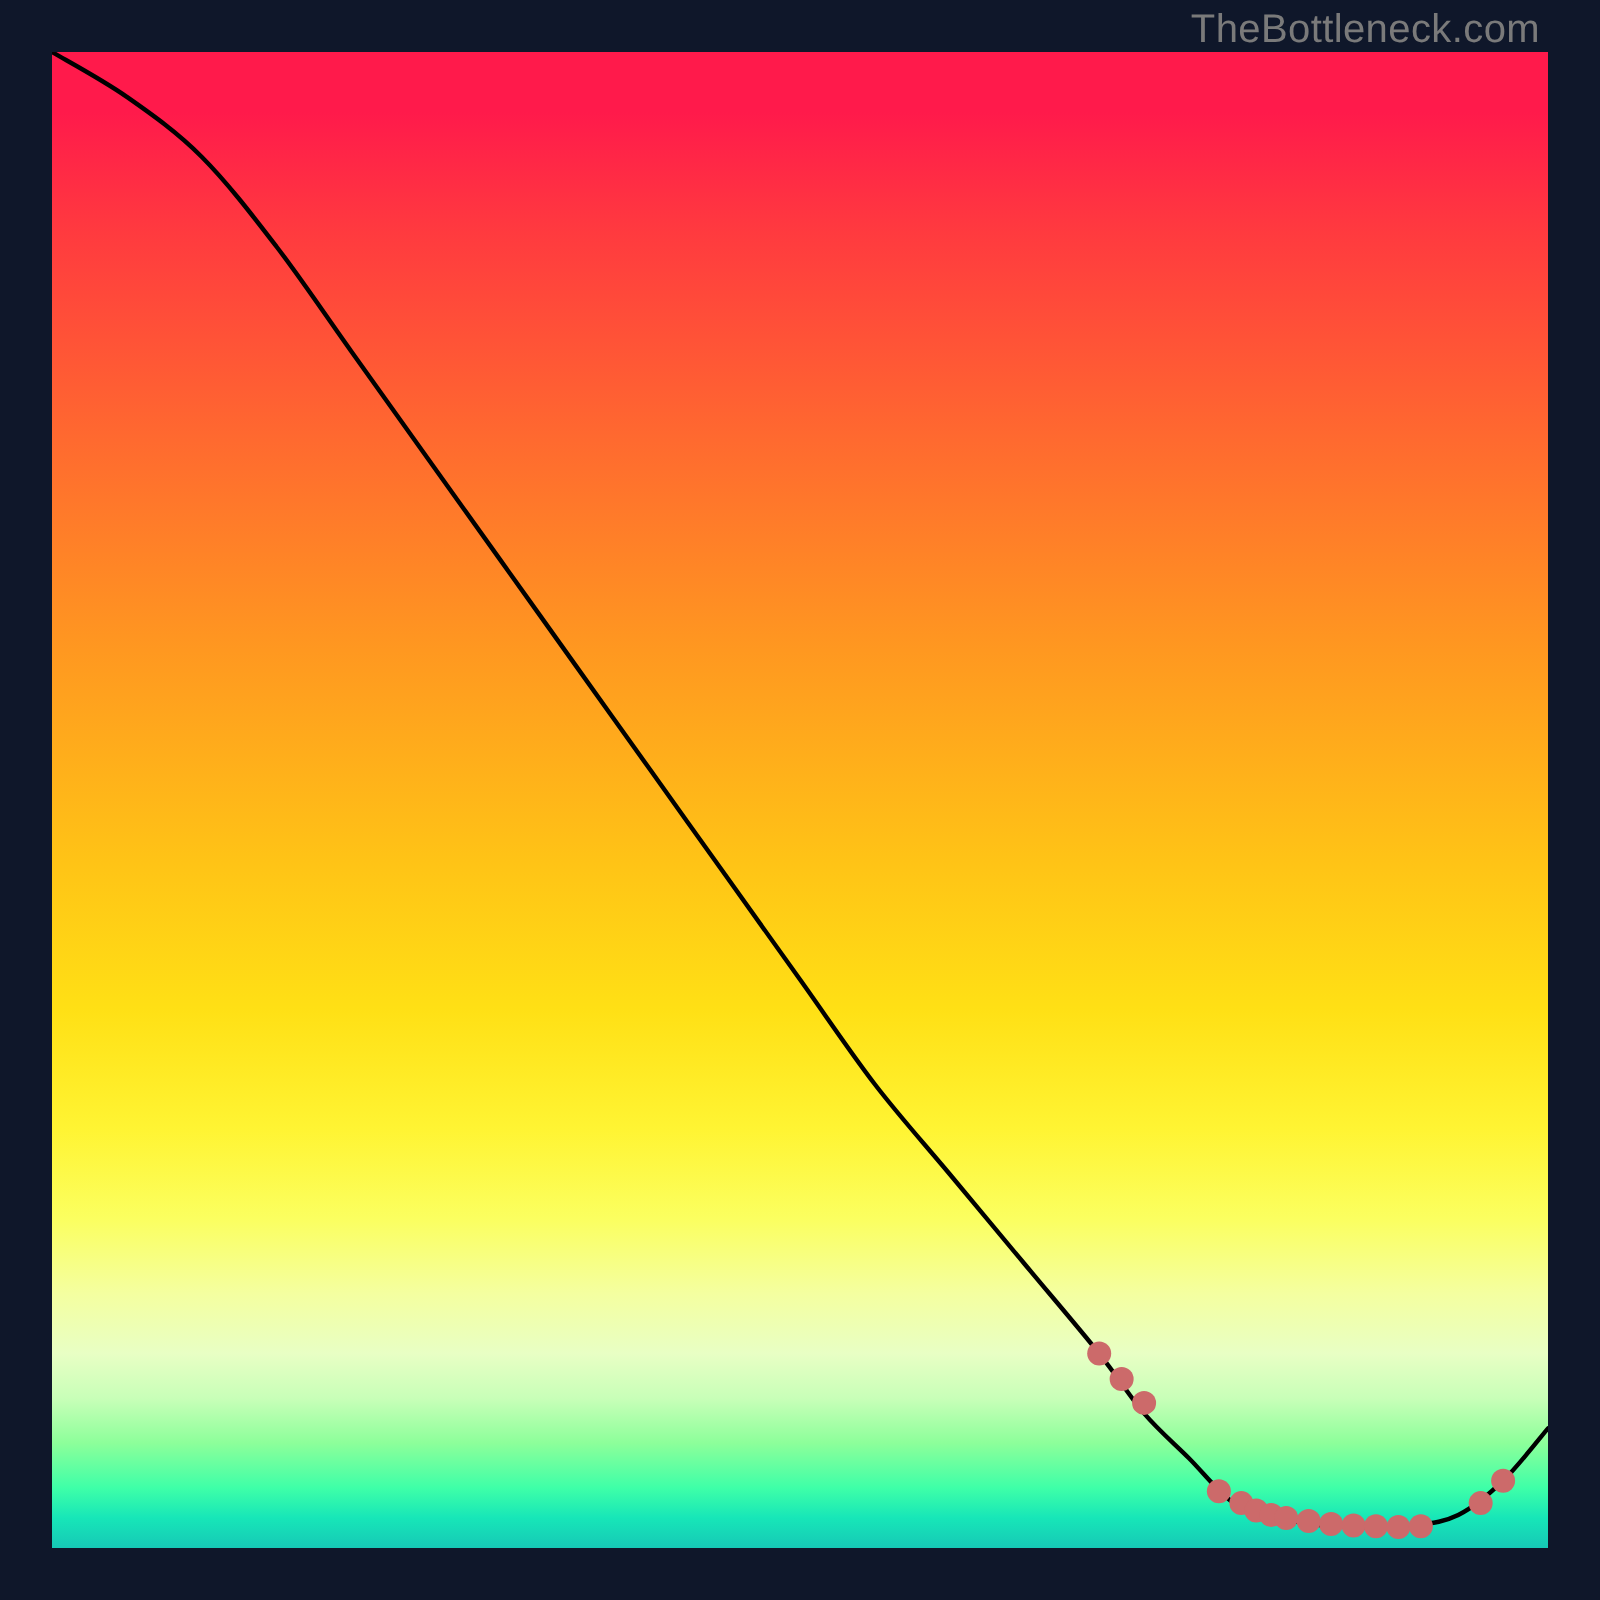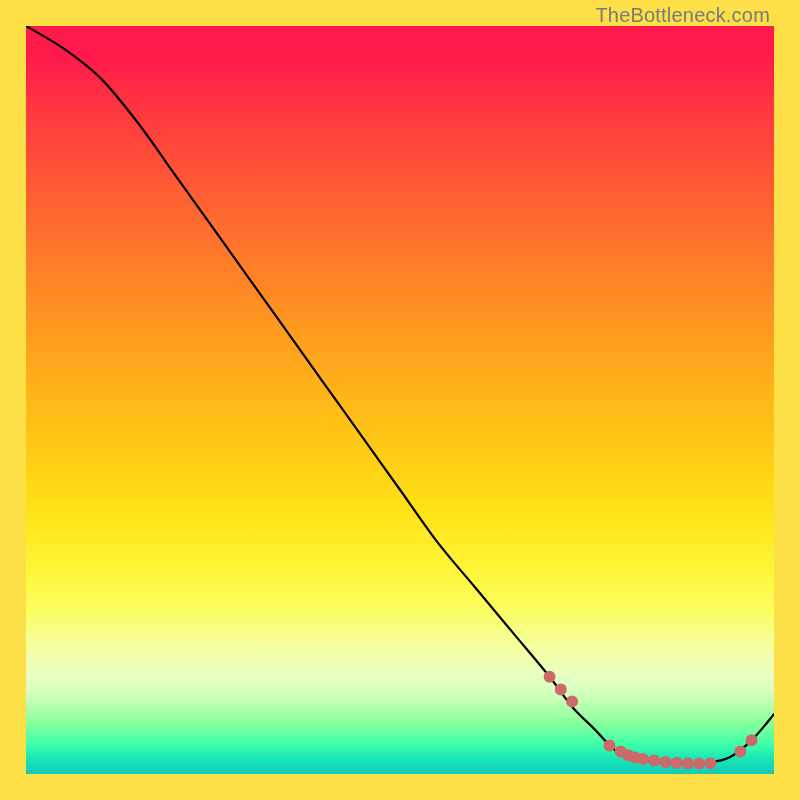--- a/index.html
+++ b/index.html
@@ -8,21 +8,21 @@
     width: 800px;
     height: 800px;
     background: #000;
     overflow: hidden;
     font-family: Arial, Helvetica, sans-serif;
   }
   .frame {
     position: relative;
     width: 800px;
     height: 800px;
-    background: #fde047;
+    background: #0f172a;
     text-align: center;
   }
   .plot {
     position: absolute;
     left: 26px;
     top: 26px;
     width: 748px;
     height: 748px;
     background: linear-gradient(to bottom,
       #ff1a4b 0%,

